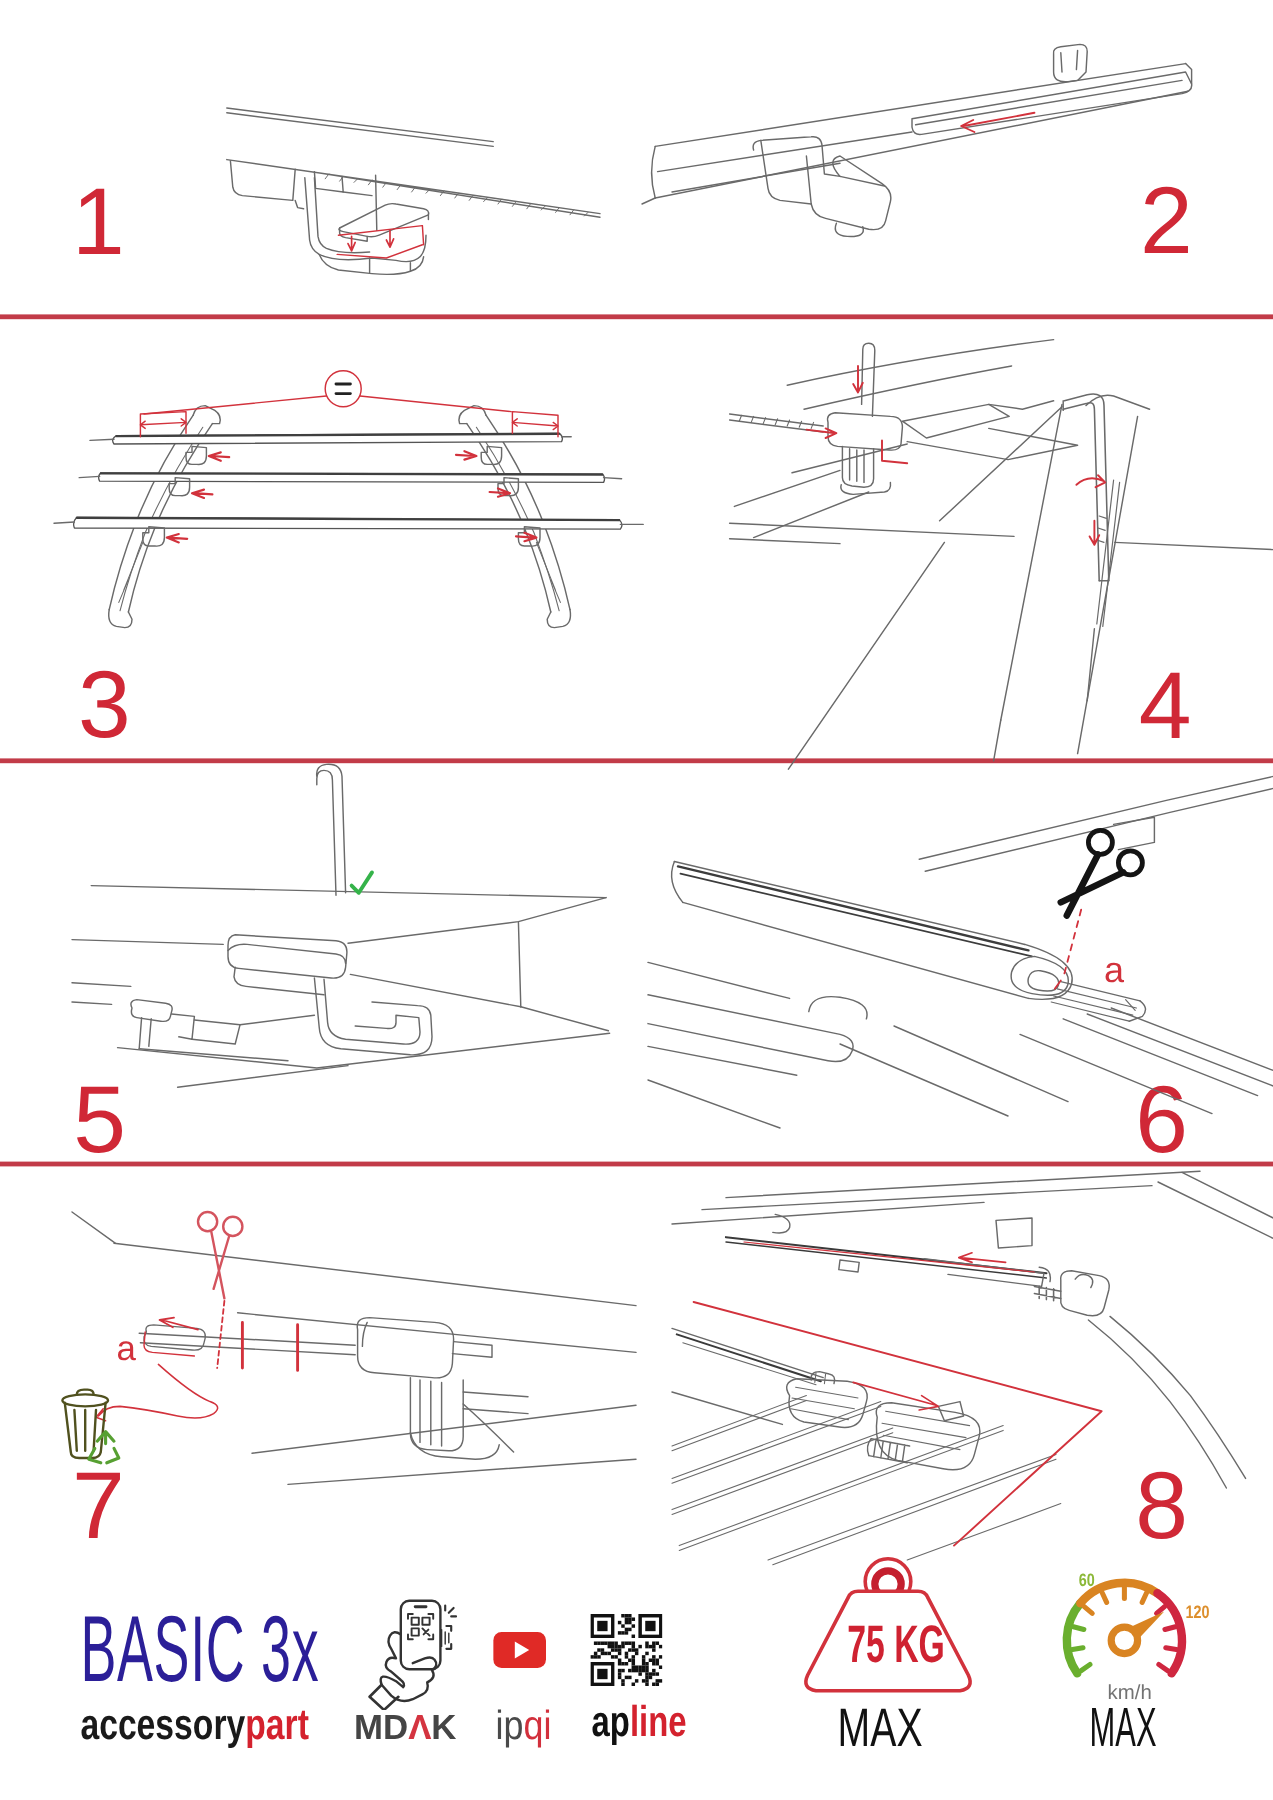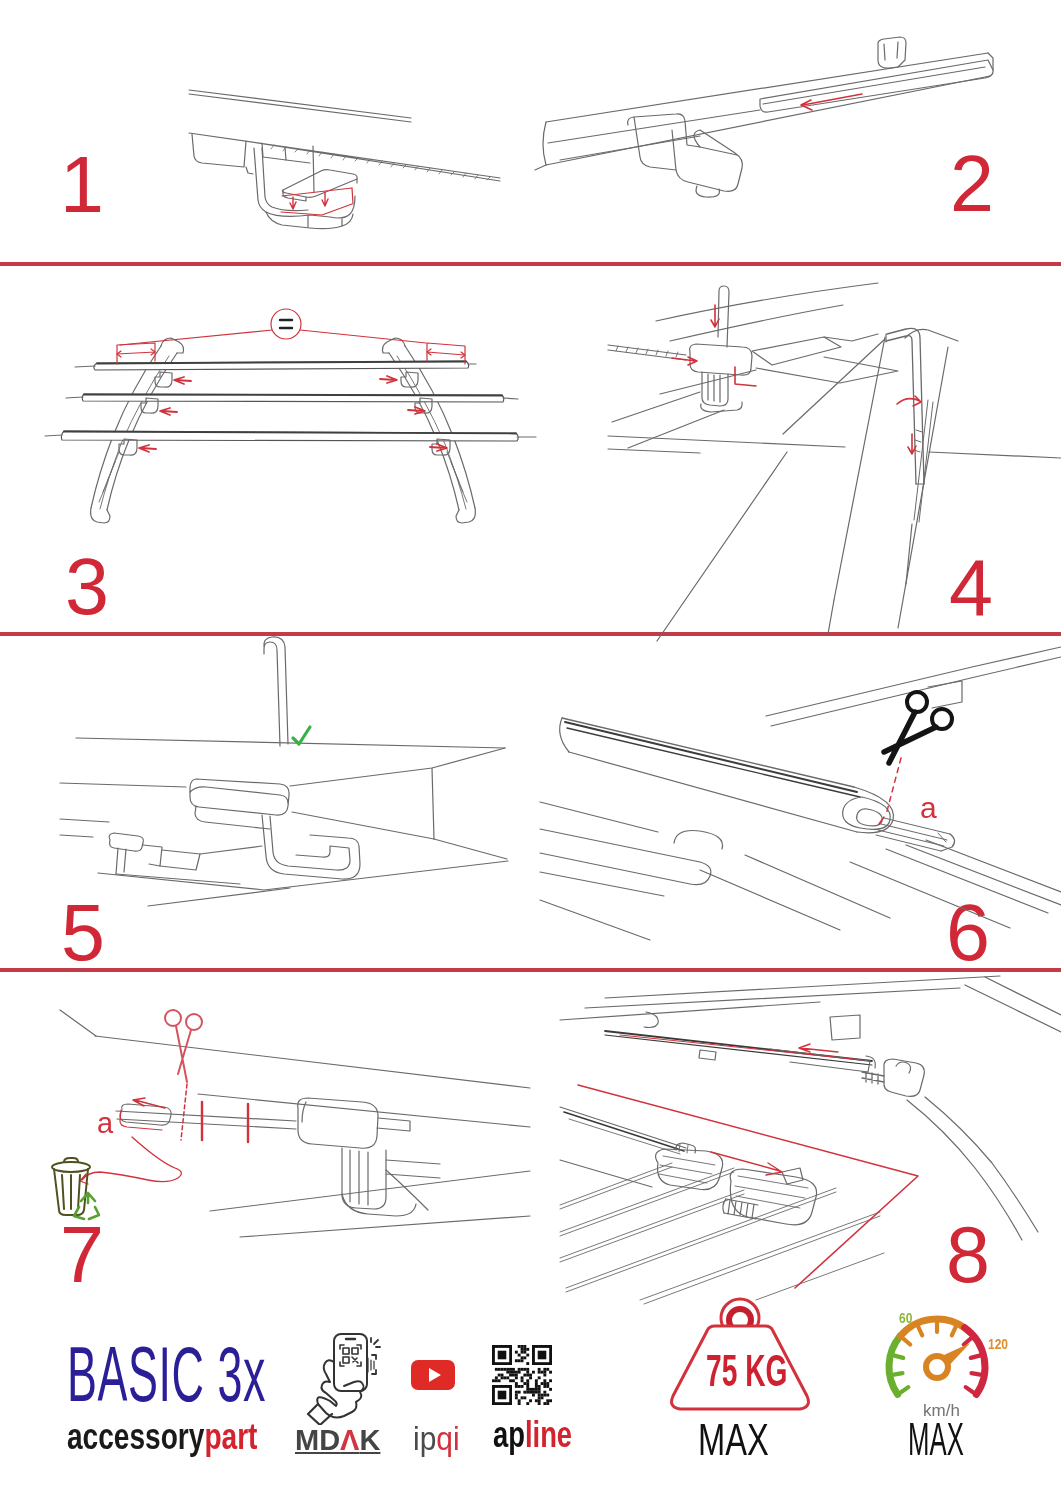--- a/index.html
+++ b/index.html
@@ -305,21 +305,21 @@
       <path d="M52,27 L58,33 M53,32 L57,28"></path>
     </g>
     <g stroke-width="1.8">
       <path d="M71,8 L71,12 M78,10 L74,14 M80,17 L76,17"></path>
       <path d="M72,25 L76,25 L76,29 M76,40 L76,44 L72,44"></path>
       <path d="M68,28 L68,42 M71,30 L71,40 M74,31 L74,39" stroke-width="1.2"></path>
     </g>
     <path d="M34,32 Q28,28 25,33 Q22,38 26,44 L30,52 Q24,50 22,55 Q20,60 26,63 L34,70 Q38,73 36,76 L30,71 Q14,62 18,74 L26,83 Q34,90 44,86 L52,82 Q58,79 56,72 Q64,68 60,62 Q66,58 62,53 Q60,50 54,52 L44,56"></path>
     <path d="M18,74 L8,84 L20,95 L32,84" stroke-width="2.2"></path>
   </svg>
-<div class="abs" style="left:295px;top:1426px;font-size:29px;font-weight:bold;letter-spacing:0px;color:#454545;line-height:1;text-decoration:underline;">MD<span style="color:#d43440">Λ</span>K</div>
+<div class="abs" style="left:295px;top:1426px;font-size:29px;font-weight:bold;letter-spacing:0px;color:#454545;line-height:1;">MD<span style="color:#d43440">Λ</span>K</div>
 <svg class="abs" style="left:411px;top:1360px" width="44" height="30" viewBox="0 0 44 30">
     <rect width="44" height="30" rx="7" fill="#e02a26"></rect>
     <path d="M18,8 L30,15 L18,22 Z" fill="#fff"></path>
   </svg>
 <div class="abs" style="left:413px;top:1421px;font-size:34px;color:#4a4a4a;transform:scaleX(0.88);transform-origin:0 0;line-height:1;">ip<span style="color:#d2303c">qi</span></div>
 <svg class="abs" style="left:492px;top:1345px" width="60" height="60" viewBox="0 0 60 60">
     <rect x="0.0" y="0.0" width="20.0" height="20.0" fill="#111"></rect>
     <rect x="2.9" y="2.9" width="14.3" height="14.3" fill="#fff"></rect>
     <rect x="5.7" y="5.7" width="8.6" height="8.6" fill="#111"></rect>
     <rect x="40.0" y="0.0" width="20.0" height="20.0" fill="#111"></rect>

